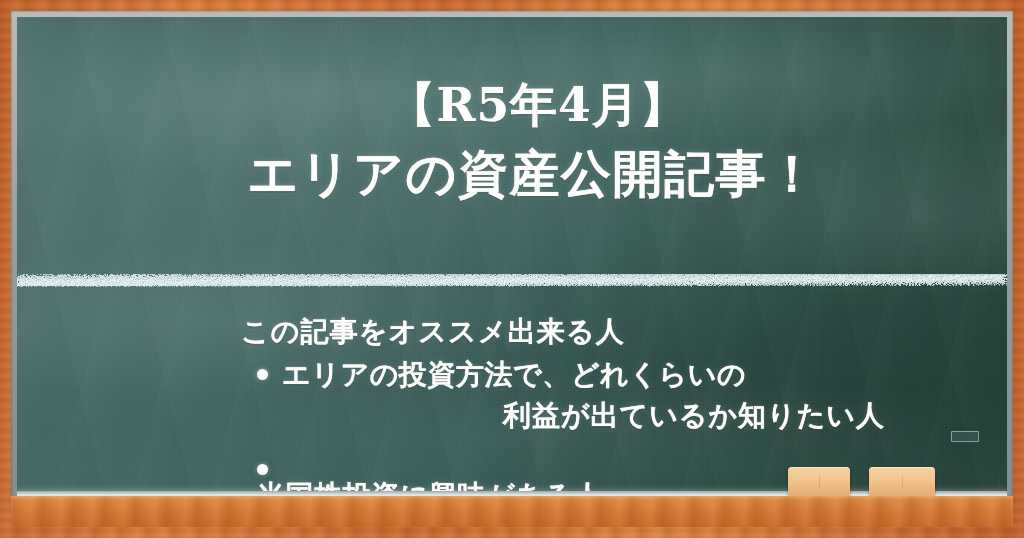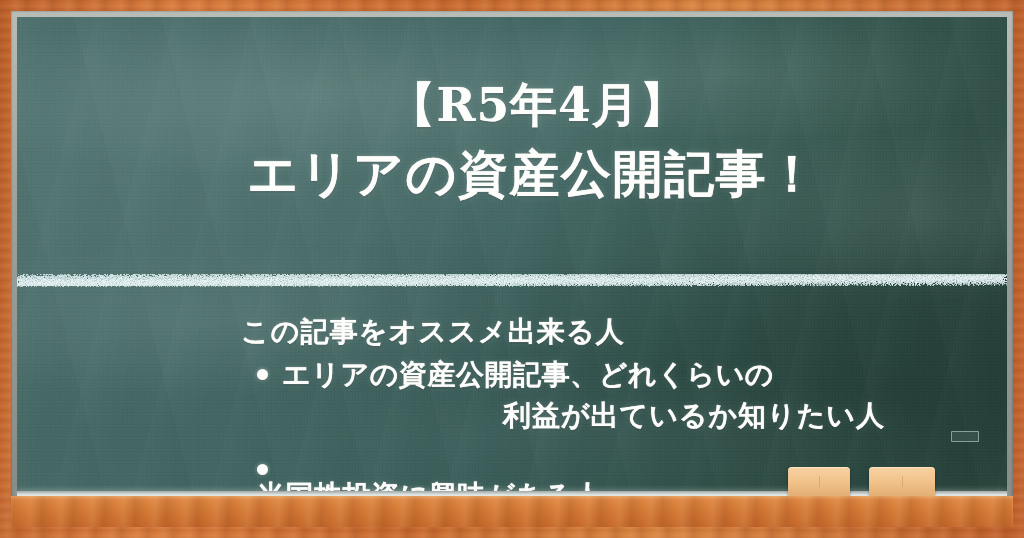--- a/index.html
+++ b/index.html
@@ -306,21 +306,21 @@
           <path d="M0,18 L1000,13" stroke="#eef8fa" stroke-width="7" fill="none" filter="url(#chalkRough)" opacity="0.75"></path>
         </svg>
       </div>
 
       <div class="body-block">
 
         <div class="chalk-text lead-line">この記事をオススメ出来る人</div>
 
         <div class="bullet-row first">
           <span class="bullet-dot"></span>
-          <span class="chalk-text bullet-text">エリアの資産公開記事、どれくらいの</span>
+          <span class="chalk-text bullet-text">エリアの投資方法で、どれくらいの</span>
         </div>
         <div class="chalk-text bullet-cont">利益が出ているか知りたい人</div>
 
         <div class="gap-sm"></div>
 
         <div class="bullet-row">
           <span class="bullet-dot"></span>
         </div>
 
         <div class="bullet-row">

